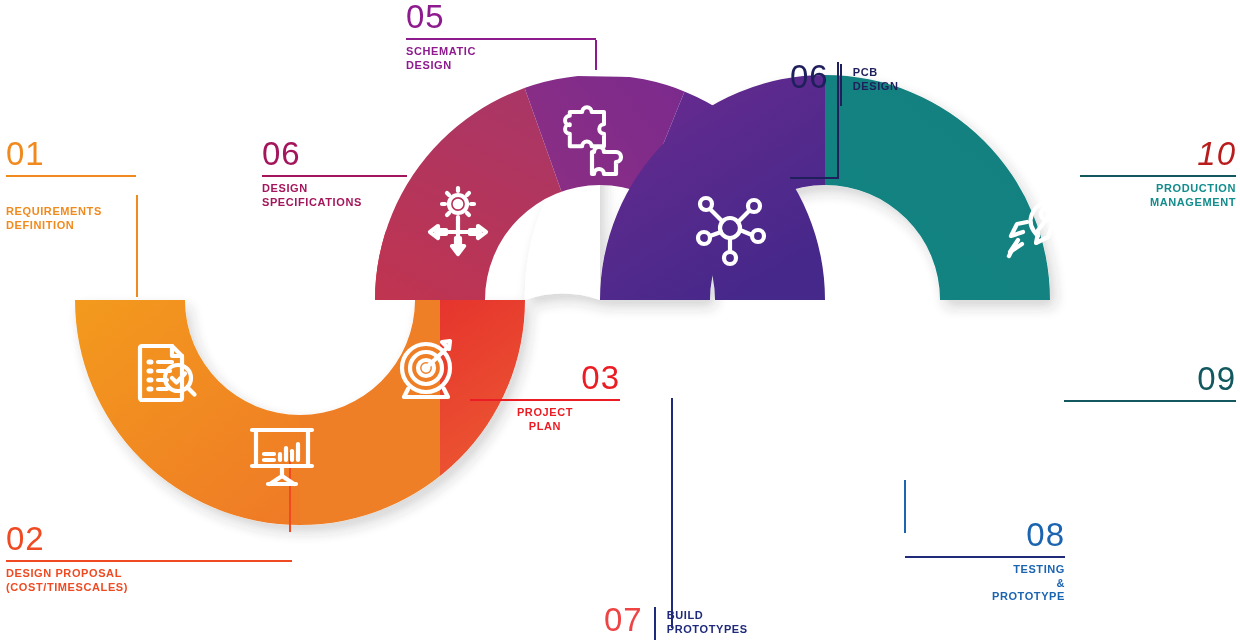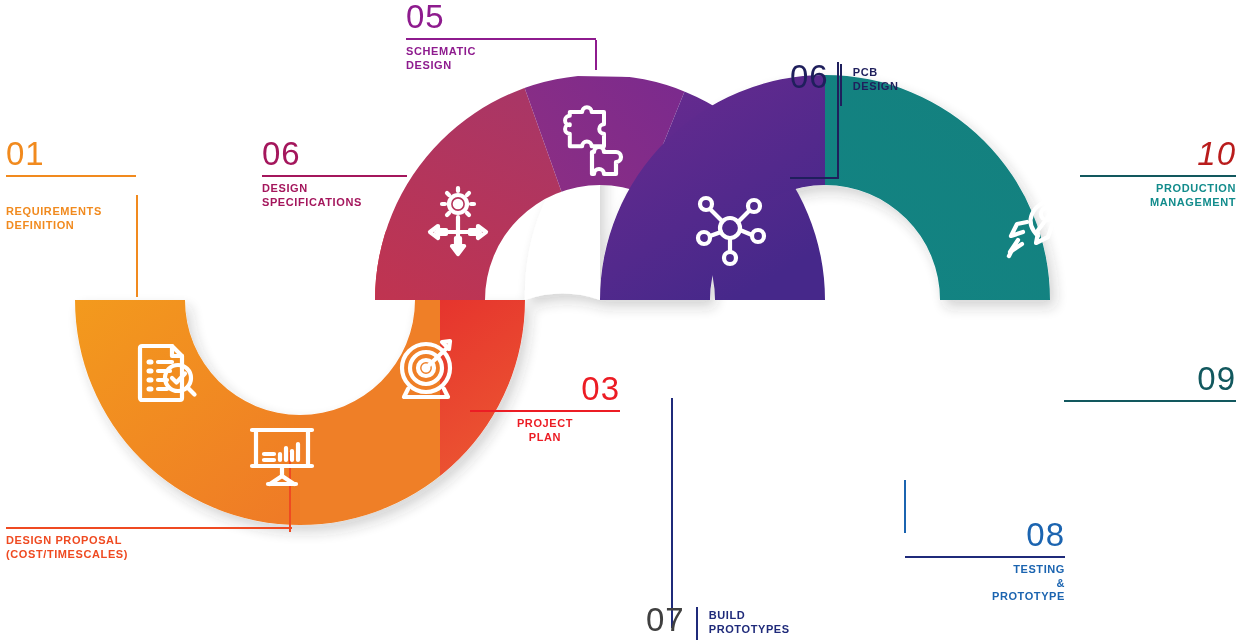--- a/index.html
+++ b/index.html
@@ -271,26 +271,27 @@
   </svg>
 
   <div class="lbl left" style="left:6px; top:137px; width:170px;">
     <div class="num" style="color:#F18A1E;">01</div>
     <div class="rule" style="background:#F18A1E; width:130px;"></div>
     <div class="cap" style="color:#F18A1E;margin-top:28px;">REQUIREMENTS
 DEFINITION</div>
   </div>
 
   <div class="lbl left" style="left:6px; top:522px; width:290px;">
+    <div class="num" style="color:#EF4A21;">02</div>
     <div class="rule" style="background:#EF4A21; width:286px;"></div>
     <div class="cap" style="color:#EF4A21;">DESIGN PROPOSAL
 (COST/TIMESCALES)</div>
   </div>
 
-  <div class="lbl right" style="left:470px; top:372px; width:150px;">
+  <div class="lbl right" style="left:470px; top:361px; width:150px;">
     <div class="num" style="color:#EC1C24;">03</div>
     <div class="rule" style="background:#EC1C24; width:150px; margin-left:auto;"></div>
     <div class="cap" style="color:#EC1C24;text-align:center;">PROJECT
 PLAN</div>
   </div>
 
   <div class="lbl left" style="left:262px; top:137px; width:200px;">
     <div class="num" style="color:#A4165C;">06</div>
     <div class="rule" style="background:#A4165C; width:145px;"></div>
     <div class="cap" style="color:#A4165C;">DESIGN
@@ -305,21 +306,21 @@
   </div>
 
   <div class="inline" style="left:790px; top:60px; height:46px;">
     <div class="num" style="color:#1F1F5C;">06</div>
     <div class="vbar" style="background:#1F1F5C;"></div>
     <div class="cap" style="color:#1F1F5C;">PCB
 DESIGN</div>
   </div>
 
   <div class="inline" style="left:604px; top:603px; height:46px;">
-    <div class="num" style="color:#404040;margin-left:42px;">07</div>
+    <div class="num" style="color:#ef4444;">07</div>
     <div class="vbar" style="background:#1F2A7A;"></div>
     <div class="cap" style="color:#1F2A7A;">BUILD
 PROTOTYPES</div>
   </div>
 
   <div class="lbl right" style="left:905px; top:518px; width:160px;">
     <div class="num" style="color:#1B64B0;">08</div>
     <div class="rule" style="background:#1F2A7A; width:160px; margin-left:auto;"></div>
     <div class="cap" style="color:#1B64B0;">TESTING
 &amp;

